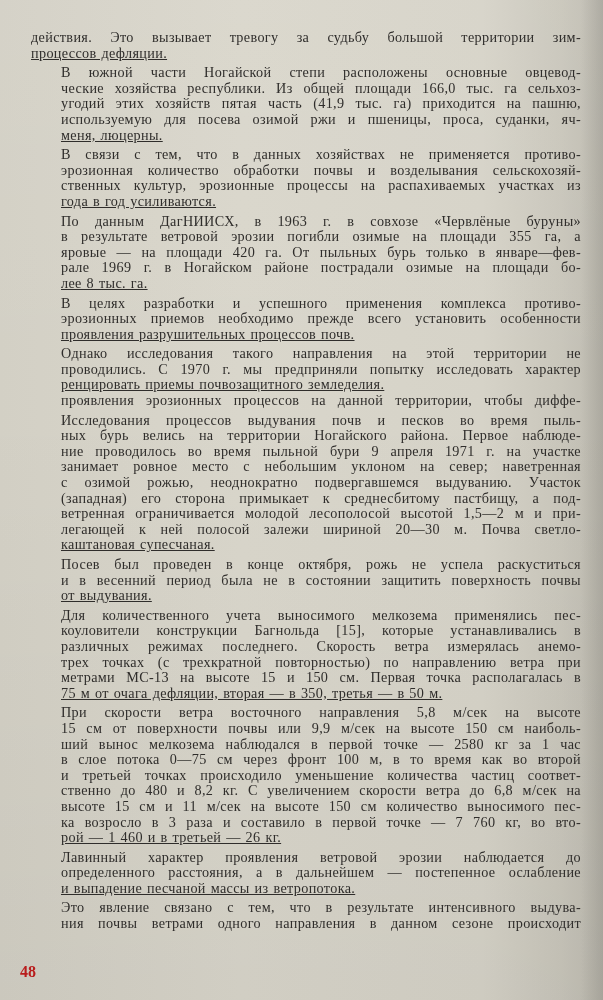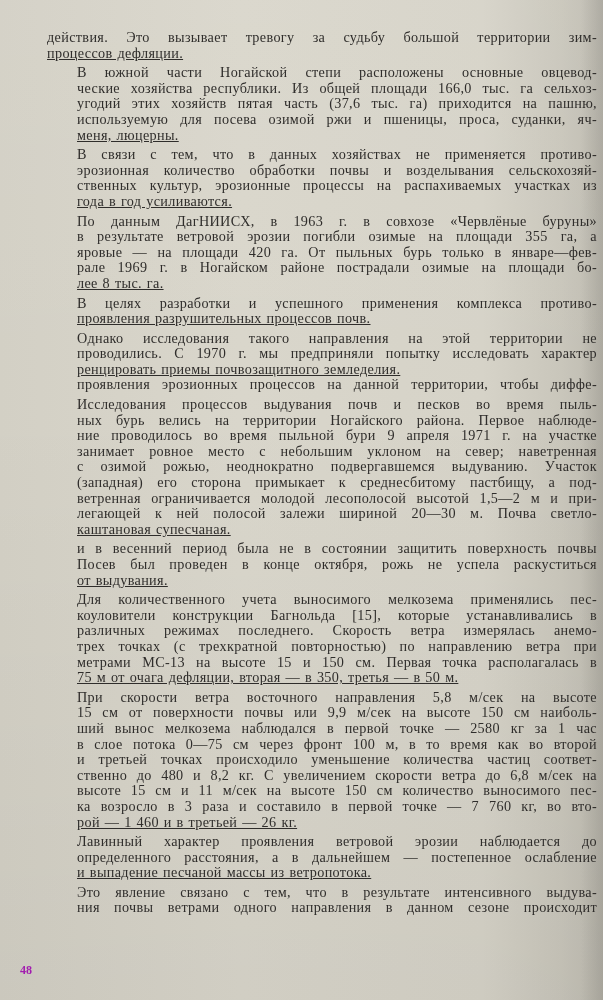--- a/index.html
+++ b/index.html
@@ -33,21 +33,20 @@
       left: 31px;
       top: 30px;
       width: 550px;
       font-family: "Liberation Serif", serif;
       font-size: 14.2px;
       line-height: 15.6px;
       color: #2f2d2b;
       text-align: justify;
       letter-spacing: 0.35px;
       word-spacing: 1px;
-      margin-left: 16px;
     }
     .para {
       margin: 0 0 4px 0;
       text-indent: 0;
     }
     .para.indent {
       text-indent: 30px;
     }
     .line {
       display: block;
@@ -57,80 +56,81 @@
     }
     .line.last {
       text-align-last: left;
       text-decoration: underline;
     }
     .page-number {
       position: absolute;
       left: 20px;
       top: 963px;
       font-family: "Liberation Serif", serif;
-      font-size: 12px;
-      color: #a21caf;
+      font-size: 16px;
+      color: #b91c1c;
       font-weight: bold;
     }
   </style>
 </head>
 <body>
 
 <div class="page-shade"></div>
 <div class="page-edge"></div>
 
 <div class="text-block" id="text-block">
     <div class="para">
       <span class="line">действия. Это вызывает тревогу за судьбу  большой территории  зим-</span>
       <span class="line last">процессов дефляции.</span>
     </div>
     <div class="para indent">
       <span class="line">В южной части Ногайской степи расположены основные овцевод-</span>
       <span class="line">ческие хозяйства республики. Из общей площади 166,0 тыс. га сельхоз-</span>
-      <span class="line">угодий этих хозяйств пятая часть (37,6 тыс. га) приходится на пашню,</span>
+      <span class="line">угодий этих хозяйств пятая часть (41,9 тыс. га) приходится на пашню,</span>
       <span class="line">используемую для посева озимой ржи и пшеницы, проса, суданки, яч-</span>
       <span class="line last">меня, люцерны.</span>
     </div>
     <div class="para indent">
       <span class="line">В связи с тем, что в данных хозяйствах не применяется  противо-</span>
       <span class="line">эрозионная количество обработки почвы и возделывания сельскохозяй-</span>
       <span class="line">ственных культур, эрозионные процессы на распахиваемых участках из</span>
       <span class="line last">года в год усиливаются.</span>
     </div>
     <div class="para indent">
       <span class="line">По данным ДагНИИСХ, в 1963 г. в совхозе «Червлёные буруны»</span>
       <span class="line">в результате ветровой эрозии погибли озимые на площади  355 га,  а</span>
       <span class="line">яровые — на площади 420 га. От пыльных бурь только в январе—фев-</span>
       <span class="line">рале 1969 г. в Ногайском районе пострадали озимые на площади  бо-</span>
       <span class="line last">лее 8 тыс. га.</span>
     </div>
     <div class="para indent">
       <span class="line">В целях разработки и успешного применения комплекса противо-</span>
+      <span class="line">эрозионных приемов необходимо прежде всего установить особенности</span>
       <span class="line last">проявления разрушительных процессов почв.</span>
     </div>
     <div class="para indent">
       <span class="line">Однако исследования такого направления на этой территории  не</span>
       <span class="line">проводились. С 1970 г. мы предприняли попытку исследовать характер</span>
       <span class="line last">ренцировать приемы почвозащитного земледелия.</span>
       <span class="line">проявления эрозионных процессов на данной территории, чтобы диффе-</span>
     </div>
     <div class="para indent">
       <span class="line">Исследования процессов выдувания почв и песков во время пыль-</span>
       <span class="line">ных бурь велись на территории Ногайского района. Первое наблюде-</span>
       <span class="line">ние проводилось во время пыльной бури 9 апреля 1971 г.  на участке</span>
       <span class="line">занимает ровное место с небольшим уклоном на север;   наветренная</span>
       <span class="line">с озимой рожью, неоднократно подвергавшемся выдуванию.  Участок</span>
       <span class="line">(западная) его сторона примыкает к среднесбитому пастбищу,  а под-</span>
       <span class="line">ветренная ограничивается молодой лесополосой высотой 1,5—2 м и при-</span>
       <span class="line">легающей  к ней полосой  залежи  шириной 20—30 м.  Почва светло-</span>
       <span class="line last">каштановая супесчаная.</span>
     </div>
     <div class="para indent">
+      <span class="line">Посев был проведен в конце октября, рожь не успела раскуститься</span>
       <span class="line">и в весенний период была не в состоянии защитить поверхность почвы</span>
-      <span class="line">Посев был проведен в конце октября, рожь не успела раскуститься</span>
       <span class="line last">от выдувания.</span>
     </div>
     <div class="para indent">
       <span class="line">Для количественного учета выносимого мелкозема применялись пес-</span>
       <span class="line">коуловители конструкции Багнольда [15], которые устанавливались в</span>
       <span class="line">различных режимах последнего. Скорость  ветра измерялась  анемо-</span>
       <span class="line">трех точках (с трехкратной повторностью) по направлению ветра  при</span>
       <span class="line">метрами МС-13 на высоте 15 и 150 см. Первая точка располагалась  в</span>
       <span class="line last">75 м от очага дефляции, вторая — в 350, третья — в 50 м.</span>
     </div>

